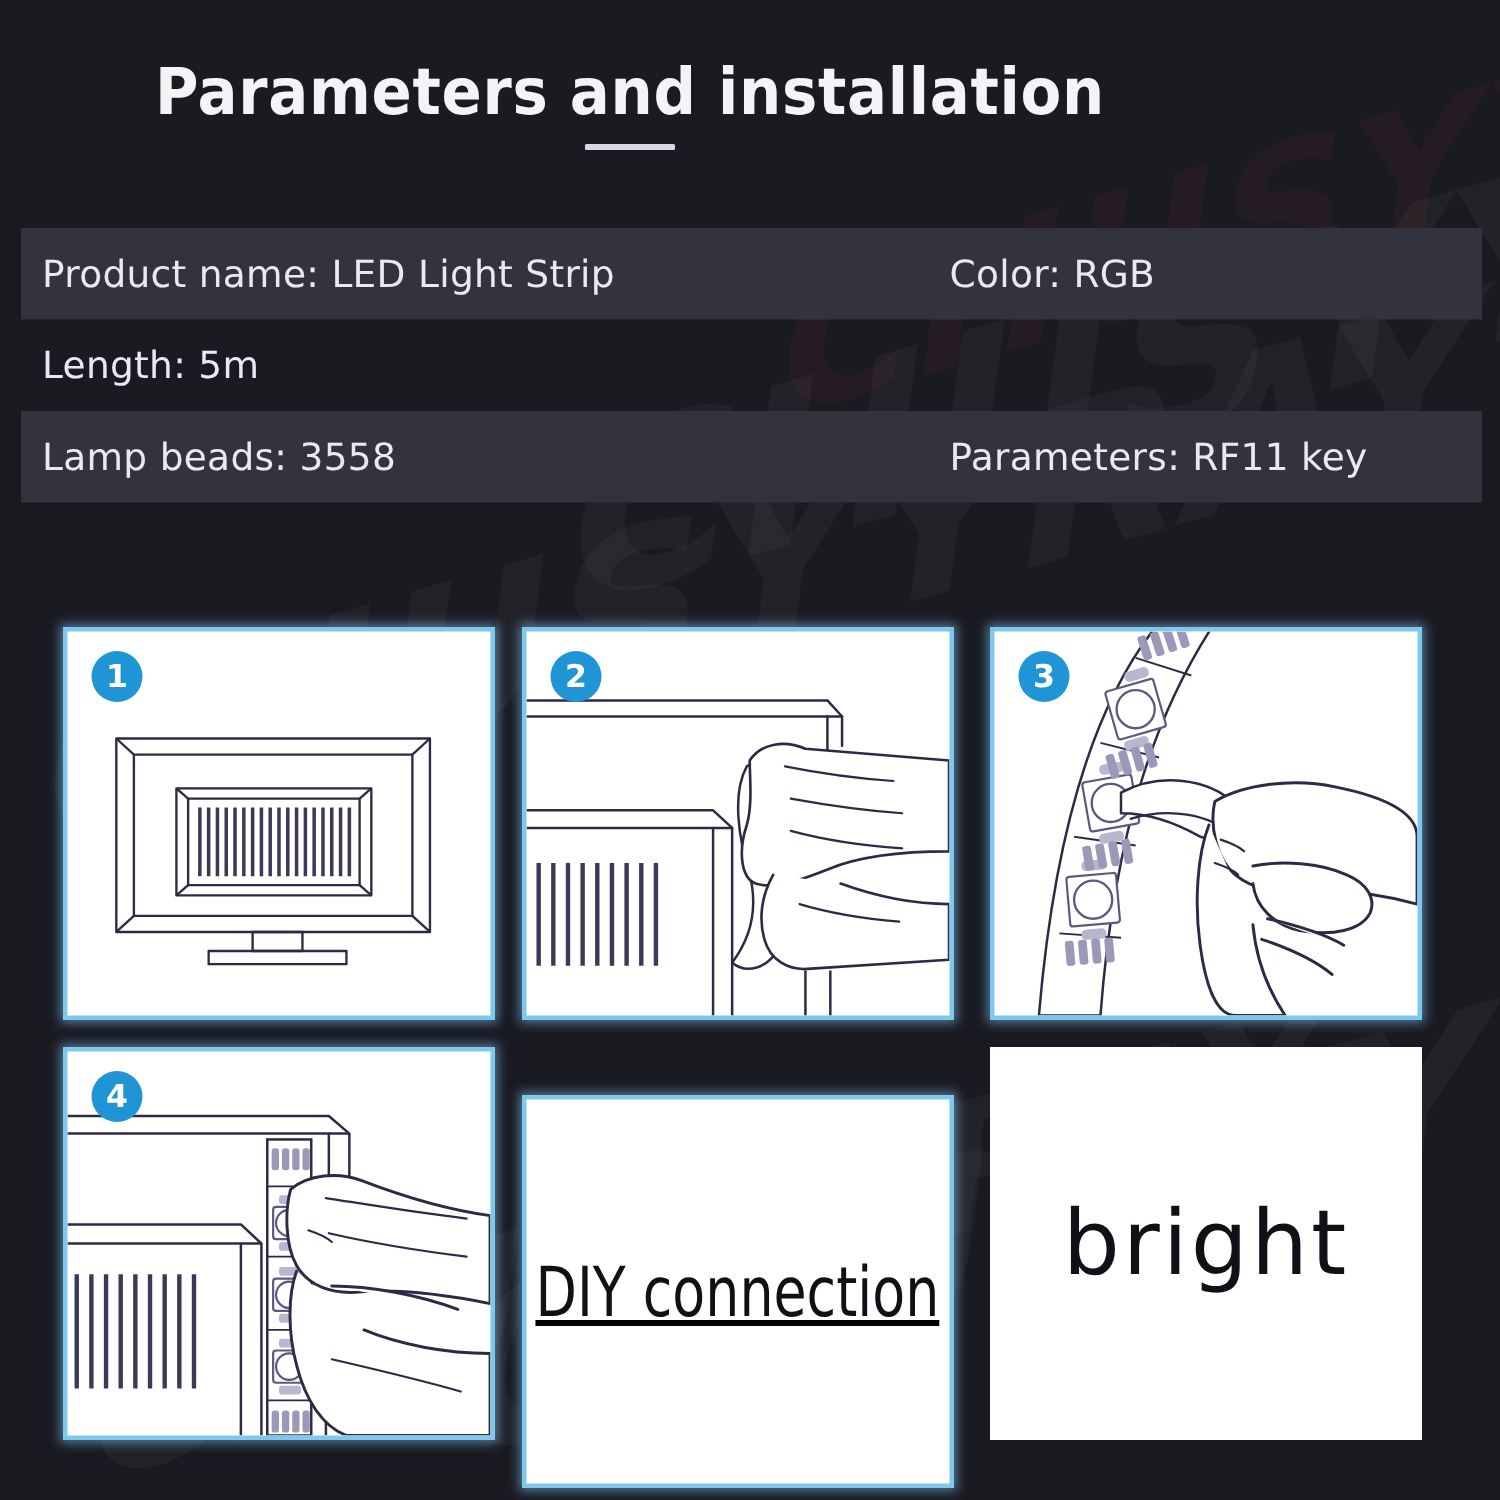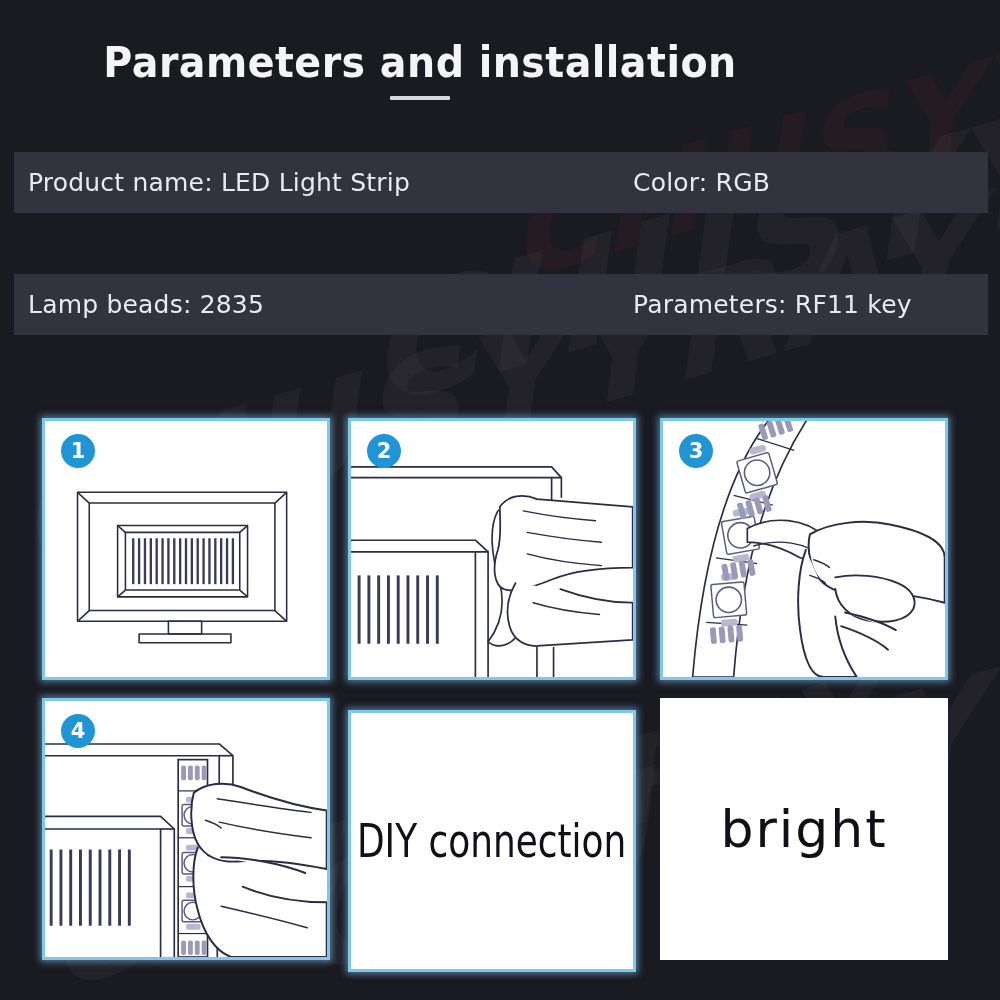--- a/index.html
+++ b/index.html
@@ -86,21 +86,21 @@
     border: 3px solid #7ec8ee;
     box-shadow: 0 0 7px 2px rgba(130,200,250,0.55);
     overflow: hidden;
   }
   .panel.noborder { border: none; box-shadow: none; }
 
   #panel-1 { left: 42px;  top: 418px; width: 288px; height: 262px; }
   #panel-2 { left: 348px; top: 418px; width: 288px; height: 262px; }
   #panel-3 { left: 660px; top: 418px; width: 288px; height: 262px; }
   #panel-4 { left: 42px;  top: 698px; width: 288px; height: 262px; }
-  #panel-5 { left: 348px; top: 710px; width: 288px; height: 262px; }
+  #panel-5 { left: 348px; top: 730px; width: 288px; height: 262px; text-decoration: underline; }
   #panel-6 { left: 660px; top: 698px; width: 288px; height: 262px; }
 
   .badge {
     position: absolute;
     left: 16px; top: 13px;
     width: 34px; height: 34px;
     border-radius: 50%;
     background: #2095d5;
     color: #ffffff;
     font-family: "DejaVu Sans", sans-serif;
@@ -121,21 +121,21 @@
   }
   #caption-diy {
     font-family: "DejaVu Sans", sans-serif;
     font-size: 46px;
     font-weight: 400;
     transform: scaleX(0.78);
     white-space: nowrap;
   }
   #caption-bright {
     font-family: "DejaVu Sans", sans-serif;
-    font-size: 52px;
+    font-size: 60px;
     font-weight: 400;
     letter-spacing: 2px;
     white-space: nowrap;
   }
 </style>
 </head>
 <body>
 
 <div id="root">
 
@@ -151,24 +151,25 @@
   </div>
 
   <div id="spec-table">
 
     <div class="spec-row alt">
       <div class="spec-cell left">Product name:  LED Light Strip</div>
       <div class="spec-cell right">Color:  RGB</div>
     </div>
 
     <div class="spec-row plain">
+      <div class="spec-cell right">Length:  5m</div>
     </div>
 
     <div class="spec-row alt">
-      <div class="spec-cell left">Lamp beads: 2835</div>
+      <div class="spec-cell left">Lamp beads: 3558</div>
       <div class="spec-cell right">Parameters:  RF11 key</div>
     </div>
 
   </div>
 
   <div class="panel" id="panel-1">
     <div class="badge">1</div>
     <svg viewBox="0 0 288 262">
       <g fill="none" stroke="#2b2b45" stroke-width="1.6" stroke-linejoin="round">
 

